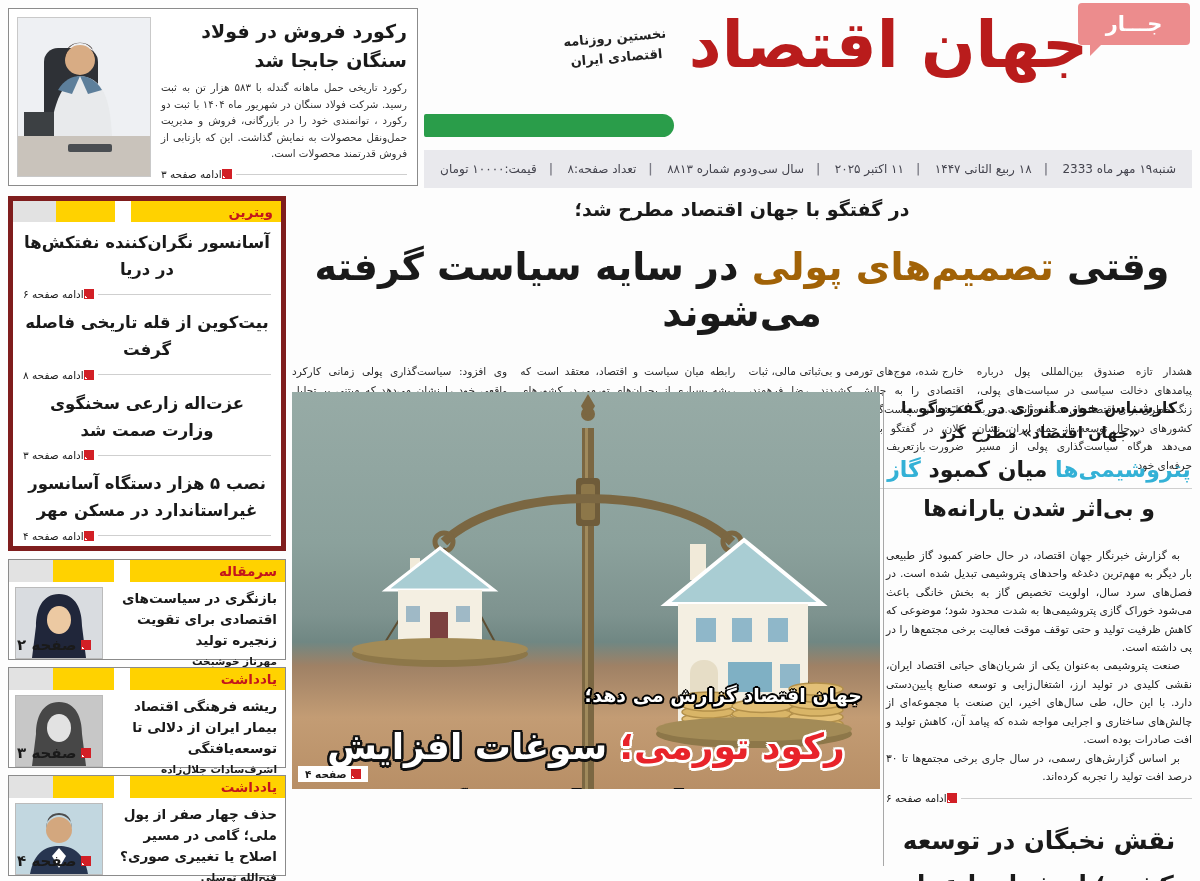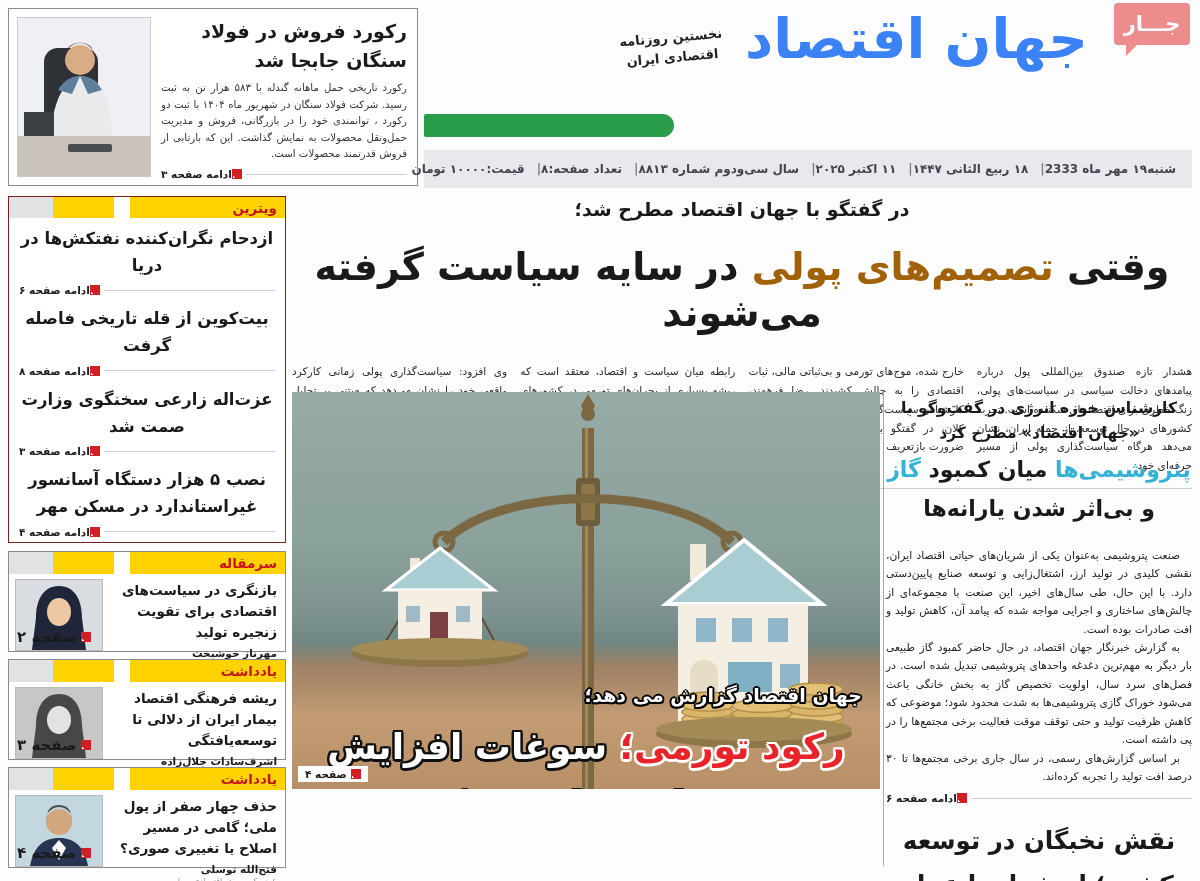--- a/index.html
+++ b/index.html
@@ -5,62 +5,62 @@
   * { box-sizing: border-box; }
   html,body { margin:0; padding:0; }
   body {
     width:1200px; height:881px; position:relative; overflow:hidden;
     background:#fdfdfd; color:#1a1a1a;
     font-family:"DejaVu Sans", sans-serif;
     direction:rtl;
   }
 
   
-  .cont { display:flex; align-items:center; font-size:10.5px; font-weight:bold; color:#1a1a1a; }
+  .cont { display:flex; align-items:center; font-size:10.5px; font-weight:normal; color:#1a1a1a; }
   .cont .rule { flex:1; border-top:1px solid #cfcfcf; height:0; margin-left:4px; }
   .pico { width:10px; height:10px; flex:none; background:linear-gradient(to top right,#ffffff 22%, #d21f26 22%); outline:1px solid #d21f26; outline-offset:-1px; }
   .sec-head {
     height:21px; display:flex; align-items:center;
     background:linear-gradient(to left,#ffd200 0,#ffd200 56%,#ffffff 56%,#ffffff 62%,#ffd200 62%,#ffd200 84%,#e2e2e2 84%);
   }
   .sec-label { color:#c3161c; font-weight:bold; font-size:13.5px; padding:0 8px; }
 
   
   .topleft { position:absolute; left:8px; top:8px; width:410px; height:178px; border:1px solid #8b8b8b; background:#fff; padding:8px 10px 5px 8px; display:flex; gap:10px; }
   .tl-text { flex:1; display:flex; flex-direction:column; }
   .tl-title { font-size:19px; font-weight:bold; line-height:1.5; margin:0 0 6px; }
   .tl-body { font-size:10.2px; line-height:1.62; text-align:justify; color:#333; flex:1; }
   .tl-photo { width:134px; height:160px; flex:none; border:1px solid #c9c9c9; background:#eef0f3; }
   .tl-photo svg { display:block; }
 
   
   .mastright { position:absolute; left:424px; top:0; width:768px; height:190px; }
-  .jar { position:absolute; right:2px; top:3px; width:76px; height:42px; background:#ec8c8d; color:#fff; font-weight:bold; font-size:21px; display:flex; align-items:center; justify-content:center; border-radius:4px; }
+  .jar { position:absolute; right:2px; top:3px; width:112px; height:42px; background:#ec8c8d; color:#fff; font-weight:bold; font-size:21px; display:flex; align-items:center; justify-content:center; border-radius:4px; }
   .jar::after { content:""; position:absolute; left:12px; bottom:-11px; border:7px solid transparent; border-top-color:#ec8c8d; border-left-color:#ec8c8d; }
   .logo-row { position:absolute; right:104px; top:4px; display:flex; gap:22px; align-items:flex-start; }
-  .logo-big { font-size:55px; font-weight:bold; color:#3b82f6; line-height:1.3; letter-spacing:-2px; white-space:nowrap; }
+  .logo-big { font-size:64px; font-weight:bold; color:#b91c1c; line-height:1.3; letter-spacing:-2px; white-space:nowrap; }
   .tagline { margin-top:24px; font-size:13px; font-weight:bold; color:#222; text-align:center; transform:rotate(-5deg); line-height:1.5; }
   .tagline span { display:block; }
   .logo-tail { position:absolute; left:0; top:114px; width:250px; height:23px; background:#2a9d4a; border-radius:2px 12px 12px 2px; }
   .dateline { position:absolute; left:0; right:0; top:150px; height:38px; background:#e9e9ed; display:flex; align-items:center; justify-content:space-between; padding:0 16px; font-size:12px; color:#44444e; }
-  .dl { white-space:nowrap;font-weight:bold; }
+  .dl { white-space:nowrap; }
   .dl:not(:first-child)::before { content:"|"; color:#7c7c86; margin-left:12px; font-weight:bold; }
 
   
   .lead { position:absolute; left:292px; top:194px; width:900px; }
   .lead-kicker { text-align:center; font-size:19px; font-weight:bold; margin:4px 0 8px; }
   .lead-head { text-align:center; font-size:38px; font-weight:bold; line-height:1.2; letter-spacing:-0.5px; }
   .lead-head .red { color:#a16207;text-align:right; }
   .lead-cols { display:flex; gap:13px; margin-top:13px; }
   .lead-col { flex:1; font-size:10.6px; line-height:1.78; text-align:justify; color:#2b2b2b; }
   .lead .cont { margin-top:7px; }
 
   
   .sidebar { position:absolute; left:8px; top:196px; width:278px; }
-  .vitrine { border:1px solid #7f1d1d; background:#fff; margin-bottom:8px; padding-bottom:2px; }
+  .vitrine { border:5px solid #7f1d1d; background:#fff; margin-bottom:8px; padding-bottom:2px; }
   .v-item { padding:8px 10px 2px; }
   .v-title { font-size:16.5px; font-weight:bold; text-align:center; line-height:1.62; margin:0 0 5px; }
   .card { border:1px solid #8b8b8b; background:#fff; margin-bottom:7px; position:relative; height:101px; }
   .card .sec-head { height:22px; }
   .card-row { display:flex; padding:5px 8px 4px 6px; gap:4px; }
   .card-text { flex:1; }
   .card-title { font-size:13.6px; font-weight:bold; line-height:1.55; margin:1px 0 4px; }
   .card-author { font-size:10.5px; font-weight:bold; }
   .card-role { font-size:8.5px; color:#999; margin-top:1px; }
   .card-photo { width:88px; height:72px; flex:none; border:1px solid #bbb; overflow:hidden; }
@@ -154,21 +154,21 @@
   </div>
 </div>
 
 <div class="sidebar">
 
   <div class="vitrine">
     <div class="sec-head">
       <span class="sec-label">ویترین</span>
     </div>
     <div class="v-item">
-      <h3 class="v-title">ازدحام نگران‌کننده نفتکش‌ها در دریا</h3>
+      <h3 class="v-title">آسانسور نگران‌کننده نفتکش‌ها در دریا</h3>
       <div class="cont">
         <span class="rule"></span>
         <span class="pico"></span>
         <span>ادامه صفحه ۶</span>
       </div>
     </div>
     <div class="v-item">
       <h3 class="v-title">بیت‌کوین از قله تاریخی فاصله گرفت</h3>
       <div class="cont">
         <span class="rule"></span>
@@ -349,22 +349,22 @@
     <span>کارشناس حوزه انرژی در گفت‌وگو با</span><br>
     <span>«جهان اقتصاد» مطرح کرد</span>
   </div>
   <h2 class="energy-head">
     <span class="cyan">پتروشیمی‌ها</span>
     <span>میان کمبود</span>
     <span class="cyan">گاز</span><br>
     <span>و بی‌اثر شدن یارانه‌ها</span>
   </h2>
   <div class="energy-body">
+    <p>به گزارش خبرنگار جهان اقتصاد، در حال حاضر کمبود گاز طبیعی بار دیگر به مهم‌ترین دغدغه واحدهای پتروشیمی تبدیل شده است. در فصل‌های سرد سال، اولویت تخصیص گاز به بخش خانگی باعث می‌شود خوراک گازی پتروشیمی‌ها به شدت محدود شود؛ موضوعی که کاهش ظرفیت تولید و حتی توقف موقت فعالیت برخی مجتمع‌ها را در پی داشته است.</p>
     <p>صنعت پتروشیمی به‌عنوان یکی از شریان‌های حیاتی اقتصاد ایران، نقشی کلیدی در تولید ارز، اشتغال‌زایی و توسعه صنایع پایین‌دستی دارد. با این حال، طی سال‌های اخیر، این صنعت با مجموعه‌ای از چالش‌های ساختاری و اجرایی مواجه شده که پیامد آن، کاهش تولید و افت صادرات بوده است.</p>
-    <p>به گزارش خبرنگار جهان اقتصاد، در حال حاضر کمبود گاز طبیعی بار دیگر به مهم‌ترین دغدغه واحدهای پتروشیمی تبدیل شده است. در فصل‌های سرد سال، اولویت تخصیص گاز به بخش خانگی باعث می‌شود خوراک گازی پتروشیمی‌ها به شدت محدود شود؛ موضوعی که کاهش ظرفیت تولید و حتی توقف موقت فعالیت برخی مجتمع‌ها را در پی داشته است.</p>
     <p>بر اساس گزارش‌های رسمی، در سال جاری برخی مجتمع‌ها تا ۳۰ درصد افت تولید را تجربه کرده‌اند.</p>
   </div>
   <div class="cont">
     <span class="rule"></span>
     <span class="pico"></span>
     <span>ادامه صفحه ۶</span>
   </div>
   <h2 class="elites-head">
     <span>نقش نخبگان در توسعه</span><br>
     <span>کشور؛ از شعار تا عمل</span>

